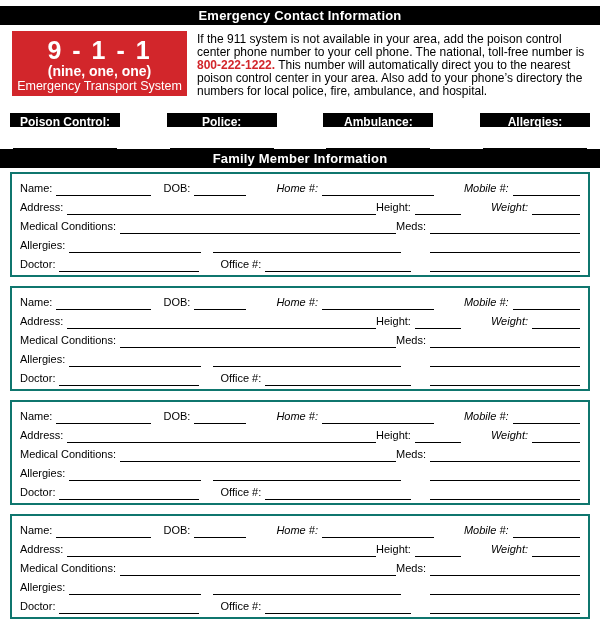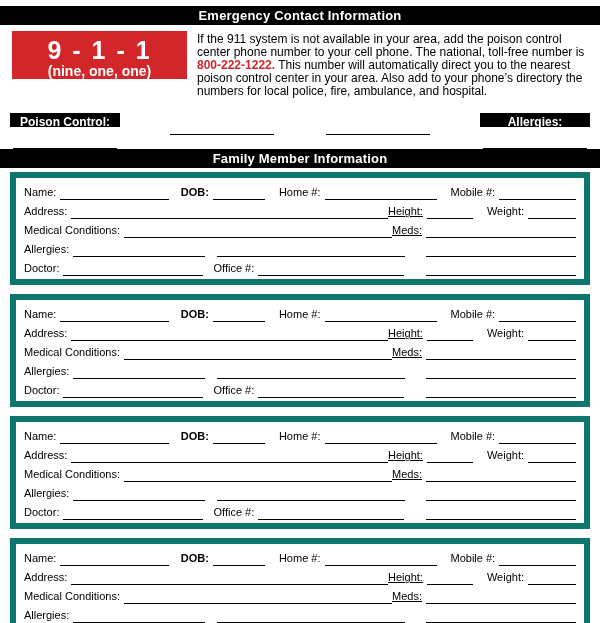--- a/index.html
+++ b/index.html
@@ -6,47 +6,47 @@
   body{width:600px;height:623px;overflow:hidden;font-family:"Liberation Sans","DejaVu Sans",sans-serif;color:#000;}
   :root{--red:#d2262b;--bar:#000000;}
 
   .bar{background:var(--bar);color:#fff;height:19px;line-height:19px;text-align:center;
        font-weight:bold;font-size:13px;letter-spacing:.2px;}
   .bar.top{margin-top:6px;}
   .bar.family{}
 
   
   .intro{display:flex;margin-top:6px;padding:0 8px 0 12px;}
-  .red-box{background:var(--red);color:#fff;width:175px;height:48px;flex:0 0 175px;
+  .red-box{background:var(--red);color:#fff;width:175px;height:65px;flex:0 0 175px;
            text-align:center;padding-top:5px;box-sizing:border-box;}
   .red-box .num{font-size:25px;font-weight:bold;letter-spacing:2px;line-height:28px;}
   .red-box .sub{font-size:14px;font-weight:bold;line-height:15px;}
   .red-box .cap{font-size:12.5px;font-weight:normal;line-height:15px;}
   .intro-text{flex:1;margin-left:10px;font-size:12px;line-height:13.1px;padding-top:2px;}
   .phone{color:var(--red);font-weight:bold;}
 
   
   .contacts{display:flex;justify-content:space-between;padding:0 10px;margin-top:15px;}
   .contact-col{width:110px;}
   .contact-box{background:var(--bar);color:#fff;height:14px;line-height:19px;text-align:center;
                font-weight:bold;font-size:12px;}
   .contact-line{width:104px;margin:21px auto 0;height:0;border-top:1.7px solid #000;}
 
   
   .blocks{padding:0 10px;}
-  .fblock{border:6px solid #0f766e;height:98px;margin-top:9px;padding:3px 8px 0;box-sizing:content-box;}
+  .fblock{border:2px solid #0f766e;height:98px;margin-top:9px;padding:3px 8px 0;box-sizing:content-box;}
   .fblock.first{margin-top:4px;}
   .frow{display:flex;align-items:flex-end;height:19px;font-size:11px;}
   .lbl{white-space:nowrap;line-height:15px;padding-right:4px;}
   .ln{border-bottom:1.4px solid #000;height:12px;display:block;}
   .g1{flex:1.1;} .g2{flex:.78;} .gf{flex:1;}
   .w52{width:52px;} .w112{width:112px;} .w46{width:46px;} .w48{width:48px;}
   .w150{width:150px;} .w132{width:132px;} .w188{width:188px;margin-left:12px;}
   .w140{width:140px;} .w146{width:146px;}
-  .ml12{margin-left:12px;font-weight:bold;} .ml14{margin-left:14px;} .ml6{margin-left:0;text-decoration:underline;} .ml10{margin-left:10px;}
+  .ml12{margin-left:12px;} .ml14{margin-left:30px;font-style:italic;} .ml6{margin-left:0;} .ml10{margin-left:21px;}
   .mr-auto{margin-left:auto;}
 </style>
 </head>
 <body>
 
 <div class="bar top">
   <span>Emergency Contact Information</span>
 </div>
 
 <div class="intro">
@@ -57,23 +57,25 @@
   </div>
   <div class="intro-text"><span>If the 911 system is not available in your area, add the poison control center phone number to your cell phone. The national, toll-free number is </span><span class="phone">800-222-1222.</span><span> This number will automatically direct you to the nearest poison control center in your area. Also add to your phone’s directory the numbers for local police, fire, ambulance, and hospital.</span></div>
 </div>
 
 <div class="contacts">
   <div class="contact-col">
     <div class="contact-box">Poison Control:</div>
     <div class="contact-line"></div>
   </div>
   <div class="contact-col">
-    <div class="contact-line"></div>
-  </div>
-  <div class="contact-col">
+    <div class="contact-box">Police:</div>
+    <div class="contact-line"></div>
+  </div>
+  <div class="contact-col">
+    <div class="contact-box">Ambulance:</div>
     <div class="contact-line"></div>
   </div>
   <div class="contact-col">
     <div class="contact-box">Allergies:</div>
     <div class="contact-line"></div>
   </div>
 </div>
 
 <div class="bar family">
   <span>Family Member Information</span>

